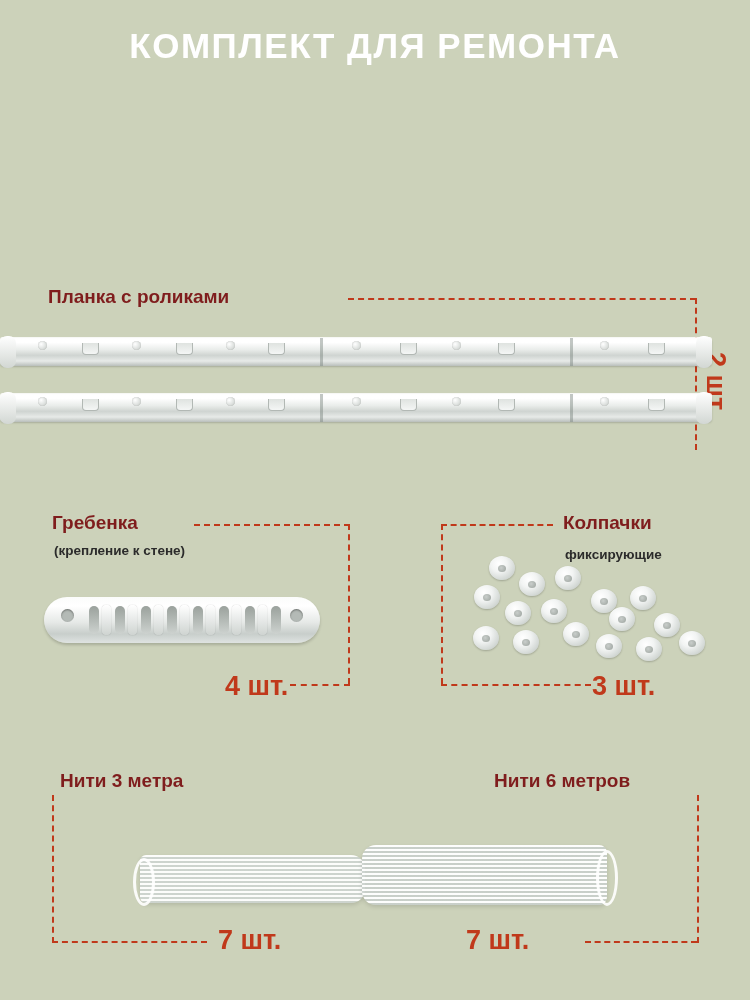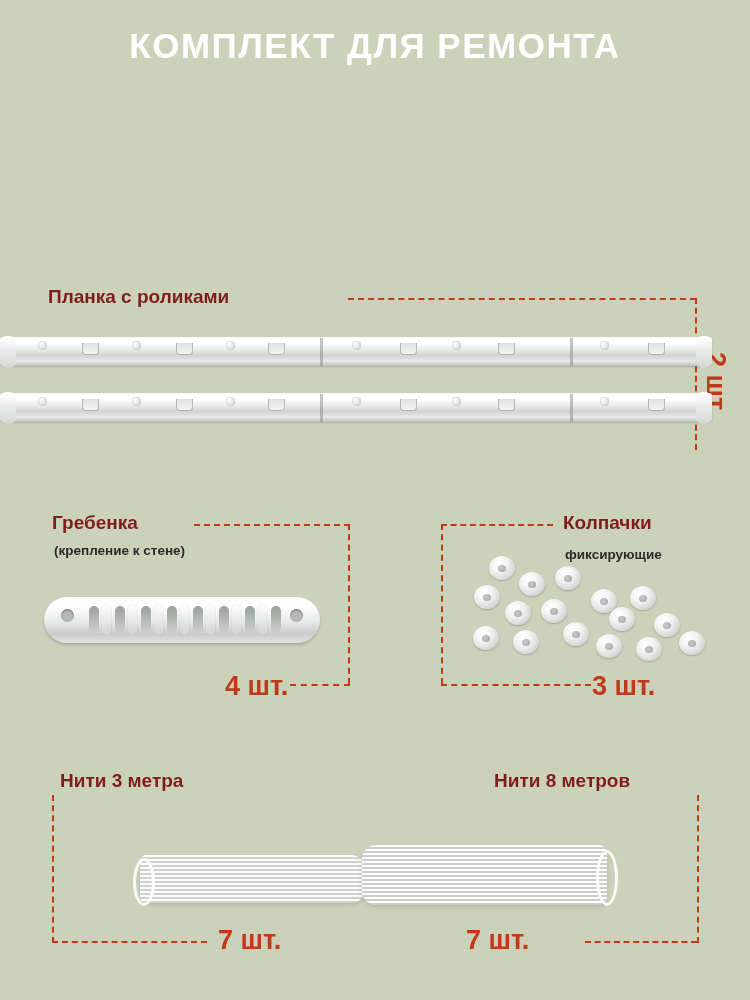--- a/index.html
+++ b/index.html
@@ -376,21 +376,21 @@
     <div class="cap" style="left:654px; top:613px;"></div>
     <div class="cap" style="left:473px; top:626px;"></div>
     <div class="cap" style="left:513px; top:630px;"></div>
     <div class="cap" style="left:563px; top:622px;"></div>
     <div class="cap" style="left:596px; top:634px;"></div>
     <div class="cap" style="left:636px; top:637px;"></div>
     <div class="cap" style="left:679px; top:631px;"></div>
   </div>
 
   <div class="label" style="left:48px; top:770px;margin-left:12px;">Нити 3 метра</div>
-  <div class="label" style="left:494px; top:770px;">Нити 8 метров</div>
+  <div class="label" style="left:494px; top:770px;">Нити 6 метров</div>
 
   <div class="dash-v" style="left:52px; top:795px; height:148px;"></div>
   <div class="dash-h" style="left:52px; top:941px; width:155px;"></div>
 
   <div class="dash-v" style="left:697px; top:795px; height:148px;"></div>
   <div class="dash-h" style="left:585px; top:941px; width:112px;"></div>
 
   <div class="qty" style="left:218px; top:925px;">7 шт.</div>
   <div class="qty" style="left:466px; top:925px;">7 шт.</div>
 

